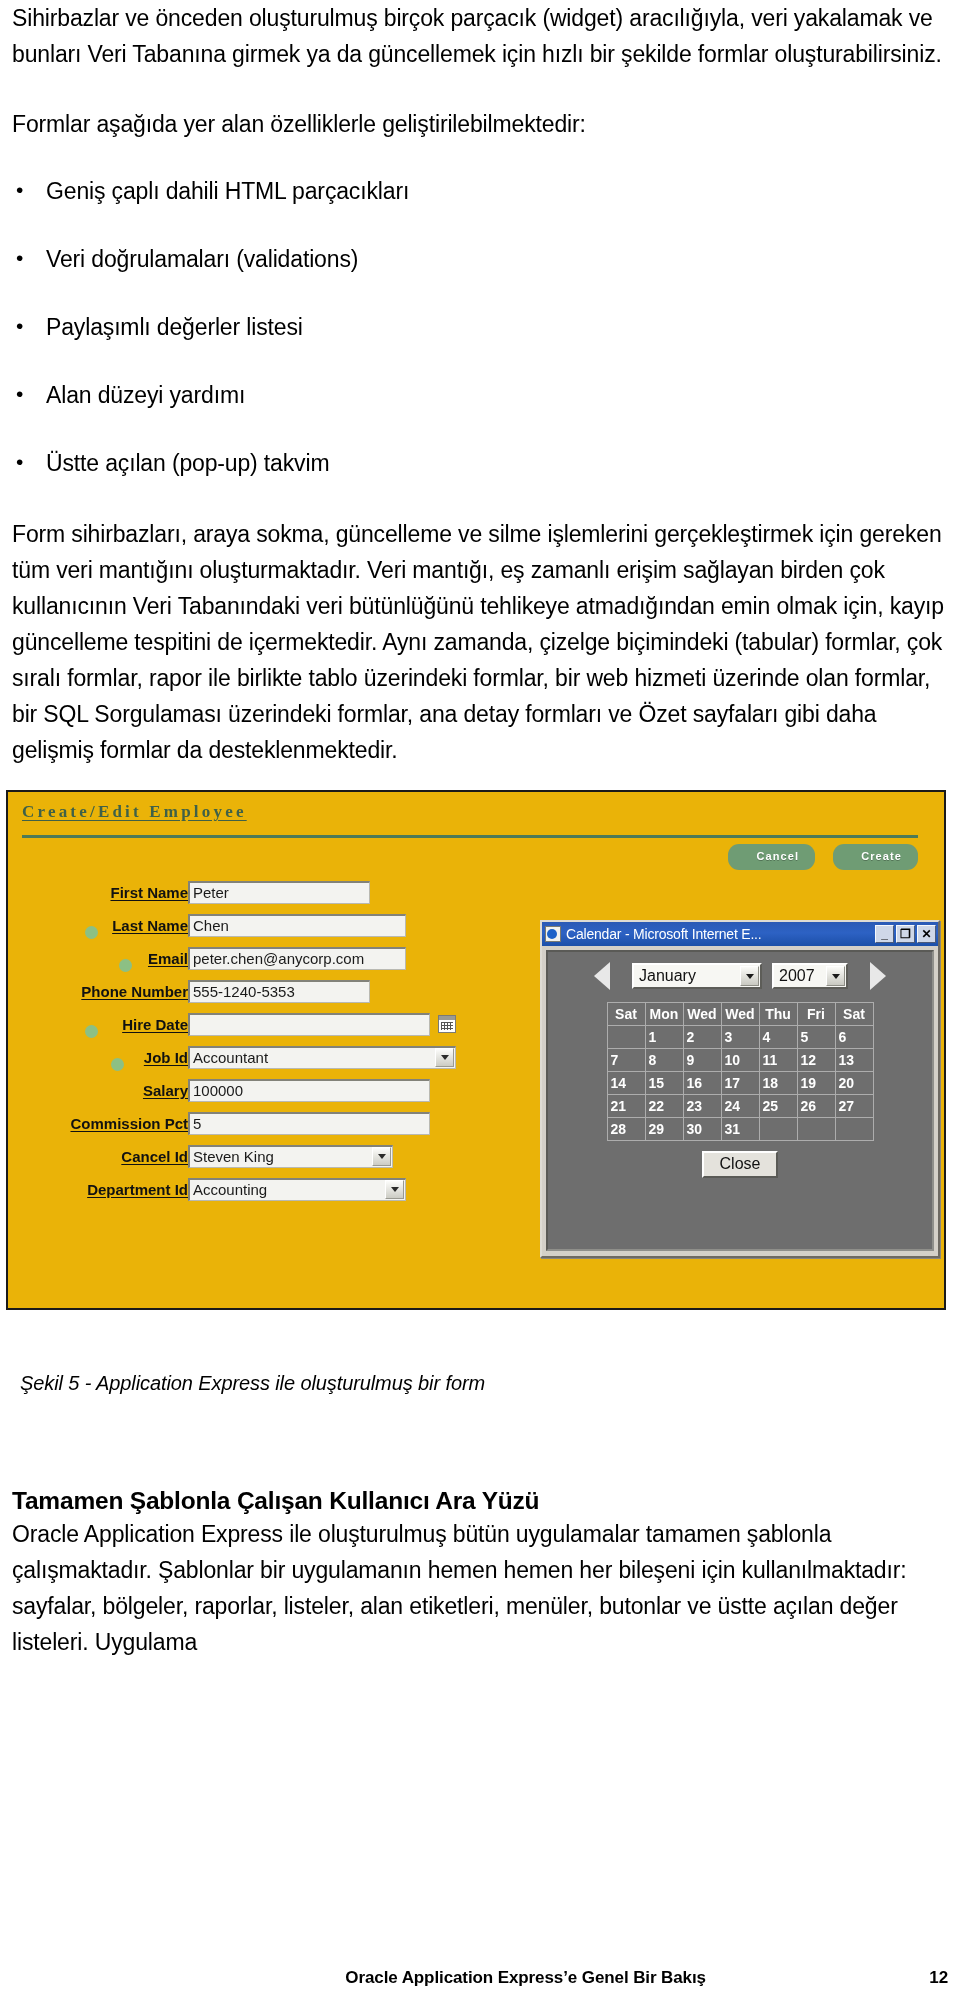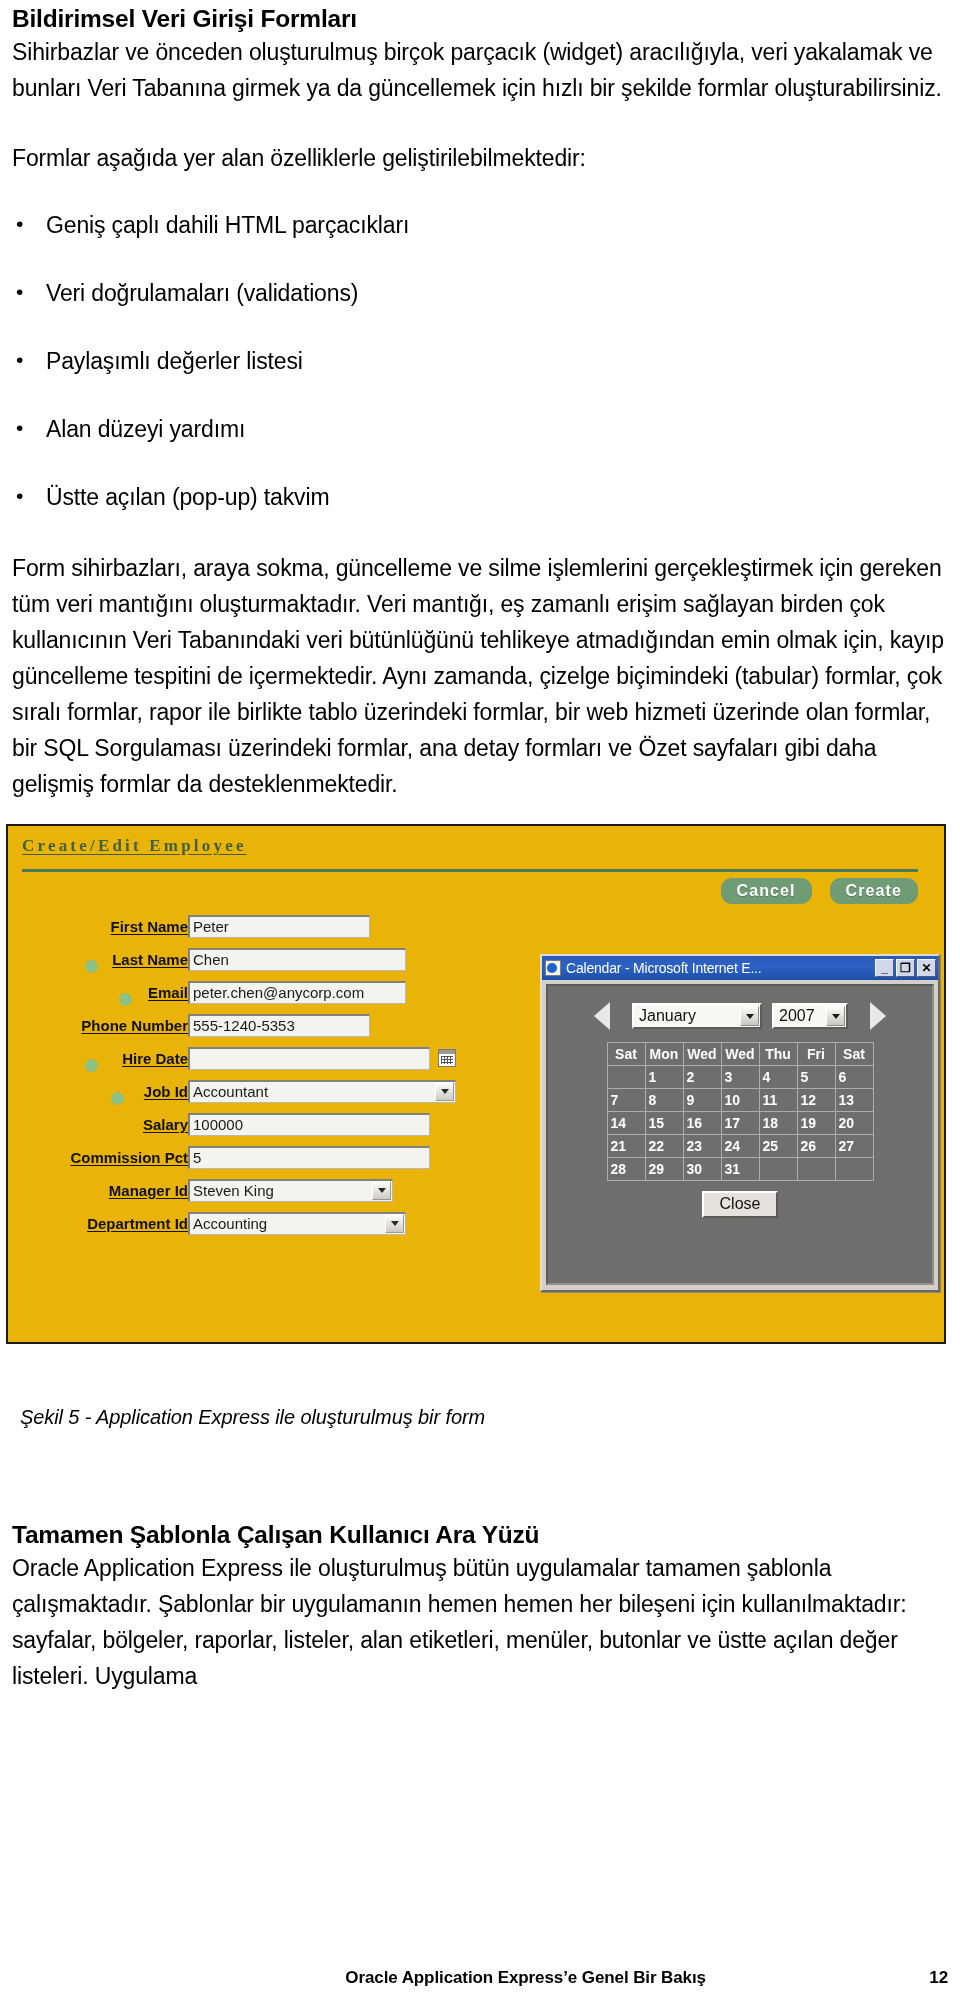--- a/index.html
+++ b/index.html
@@ -106,24 +106,24 @@
   .apex-btns {
     position: absolute;
     right: 26px;
     top: 52px;
     display: flex;
     gap: 18px;
   }
   .apex-btn {
     background: #6f9c74;
     color: #ffffff;
-    font-size: 16px;
+    font-size: 11px;
     font-weight: bold;
     letter-spacing: 1.1px;
-    padding: 4px 16px 5px 16px;
+    padding: 4px 16px 5px 28px;
     border-radius: 11px;
     border: none;
     line-height: 17px;
     text-shadow: 0 1px 0 rgba(0,0,0,0.25);
     font-family: "Liberation Sans", sans-serif;
     cursor: pointer;
   }
 
   .form-rows {
     position: absolute;
@@ -322,21 +322,21 @@
     border-top-color: #5a5a56;
     border-left-color: #5a5a56;
     box-sizing: border-box;
   }
 
   .cal-nav {
     display: flex;
     align-items: center;
     justify-content: center;
     gap: 10px;
-    padding-top: 16px;
+    padding-top: 10px;
   }
   .nav-arrow {
     width: 0; height: 0;
     border-top: 14px solid transparent;
     border-bottom: 14px solid transparent;
     cursor: pointer;
   }
   .nav-arrow.left  { border-right: 16px solid #e8e8e8; margin-right: 12px; }
   .nav-arrow.right { border-left: 16px solid #e8e8e8; margin-left: 12px; }
 
@@ -432,21 +432,20 @@
     margin: 0 auto 0 auto;
     padding-left: 110px;
   }
   .footer-page { flex: none; }
 </style>
 </head>
 <body>
 
 <div class="page">
 
-  <h1 class="doc-h1">Bildirimsel Veri Girişi Formları</h1>
 
   <p class="doc-p">Sihirbazlar ve önceden oluşturulmuş birçok parçacık (widget) aracılığıyla, veri yakalamak ve bunları Veri Tabanına girmek ya da güncellemek için hızlı bir şekilde formlar oluşturabilirsiniz.</p>
 
   <div class="spacer-lg"></div>
 
   <p class="doc-p">Formlar aşağıda yer alan özelliklerle geliştirilebilmektedir:</p>
 
   <div class="spacer-lg"></div>
 
   <ul class="bullet-list" id="bullet-list">
@@ -537,21 +536,21 @@
         <div class="form-row">
           <div class="form-label-wrap">
             <span class="form-label">Commission Pct</span>
           </div>
           <div class="fld w-comm">
             <span>5</span>
           </div>
         </div>
         <div class="form-row">
           <div class="form-label-wrap">
-            <span class="form-label">Manager Id</span>
+            <span class="form-label">Cancel Id</span>
           </div>
           <div class="fld w-mgr sel">
             <span>Steven King</span>
             <span class="arrow"></span>
           </div>
         </div>
         <div class="form-row">
           <div class="form-label-wrap">
             <span class="form-label">Department Id</span>
           </div>

